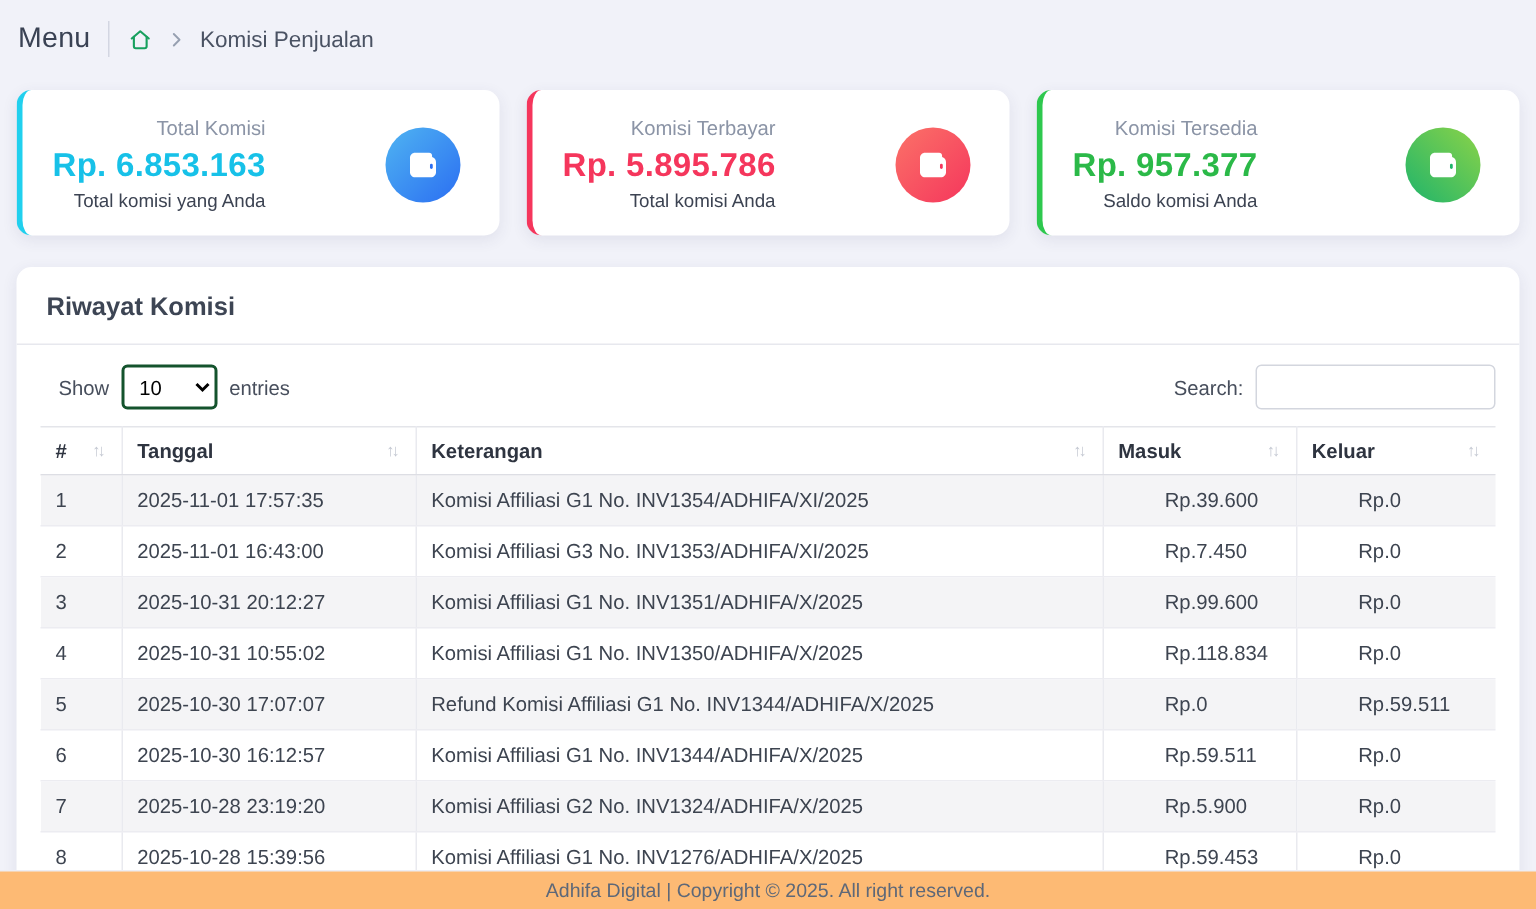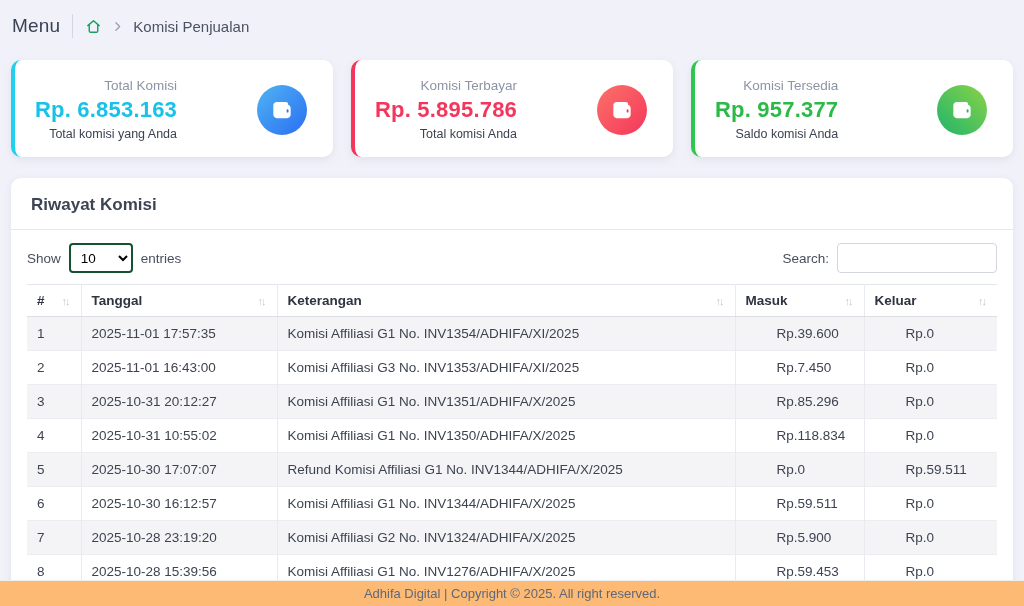--- a/index.html
+++ b/index.html
@@ -42,21 +42,21 @@
     position:absolute; left:11px; right:11px; top:178px; bottom:-20px;
     background:#fff; border-radius:10px; box-shadow:0 3px 10px rgba(55,60,100,.09);
     overflow:hidden;
   }
   .table-card-title{
     font-size:17px; font-weight:bold; color:#3d4554;
     padding:17px 20px 14px 20px; border-bottom:1px solid #e7e8ee;
   }
   .table-controls{
     display:flex; align-items:center; justify-content:space-between;
-    padding:13px 16px 11px 16px;
+    padding:13px 16px 11px 28px;
   }
   .length-control{ display:flex; align-items:center; gap:8px; font-size:13.5px; color:#474e5c; }
   .length-select{
     font-family:"Liberation Sans",sans-serif; font-size:13.5px; color:#000000;
     width:64px; height:30px; padding:0 6px; border:2px solid #14532d; border-radius:4px;
     background:#fff;
   }
   .search-control{ display:flex; align-items:center; gap:8px; font-size:13.5px; color:#474e5c; }
   .search-input{
     width:160px; height:30px; border:1px solid #d3d6de; border-radius:4px;
@@ -258,21 +258,21 @@
               </span>
             </td>
           </tr>
           <tr class="odd">
             <td>3</td>
             <td>2025-10-31 20:12:27</td>
             <td>Komisi Affiliasi G1 No. INV1351/ADHIFA/X/2025</td>
             <td class="money">
               <span class="money-wrap">
                 <span>Rp.</span>
-                <span>85.296</span>
+                <span>99.600</span>
               </span>
             </td>
             <td class="money">
               <span class="money-wrap">
                 <span>Rp.</span>
                 <span>0</span>
               </span>
             </td>
           </tr>
           <tr class="even">

